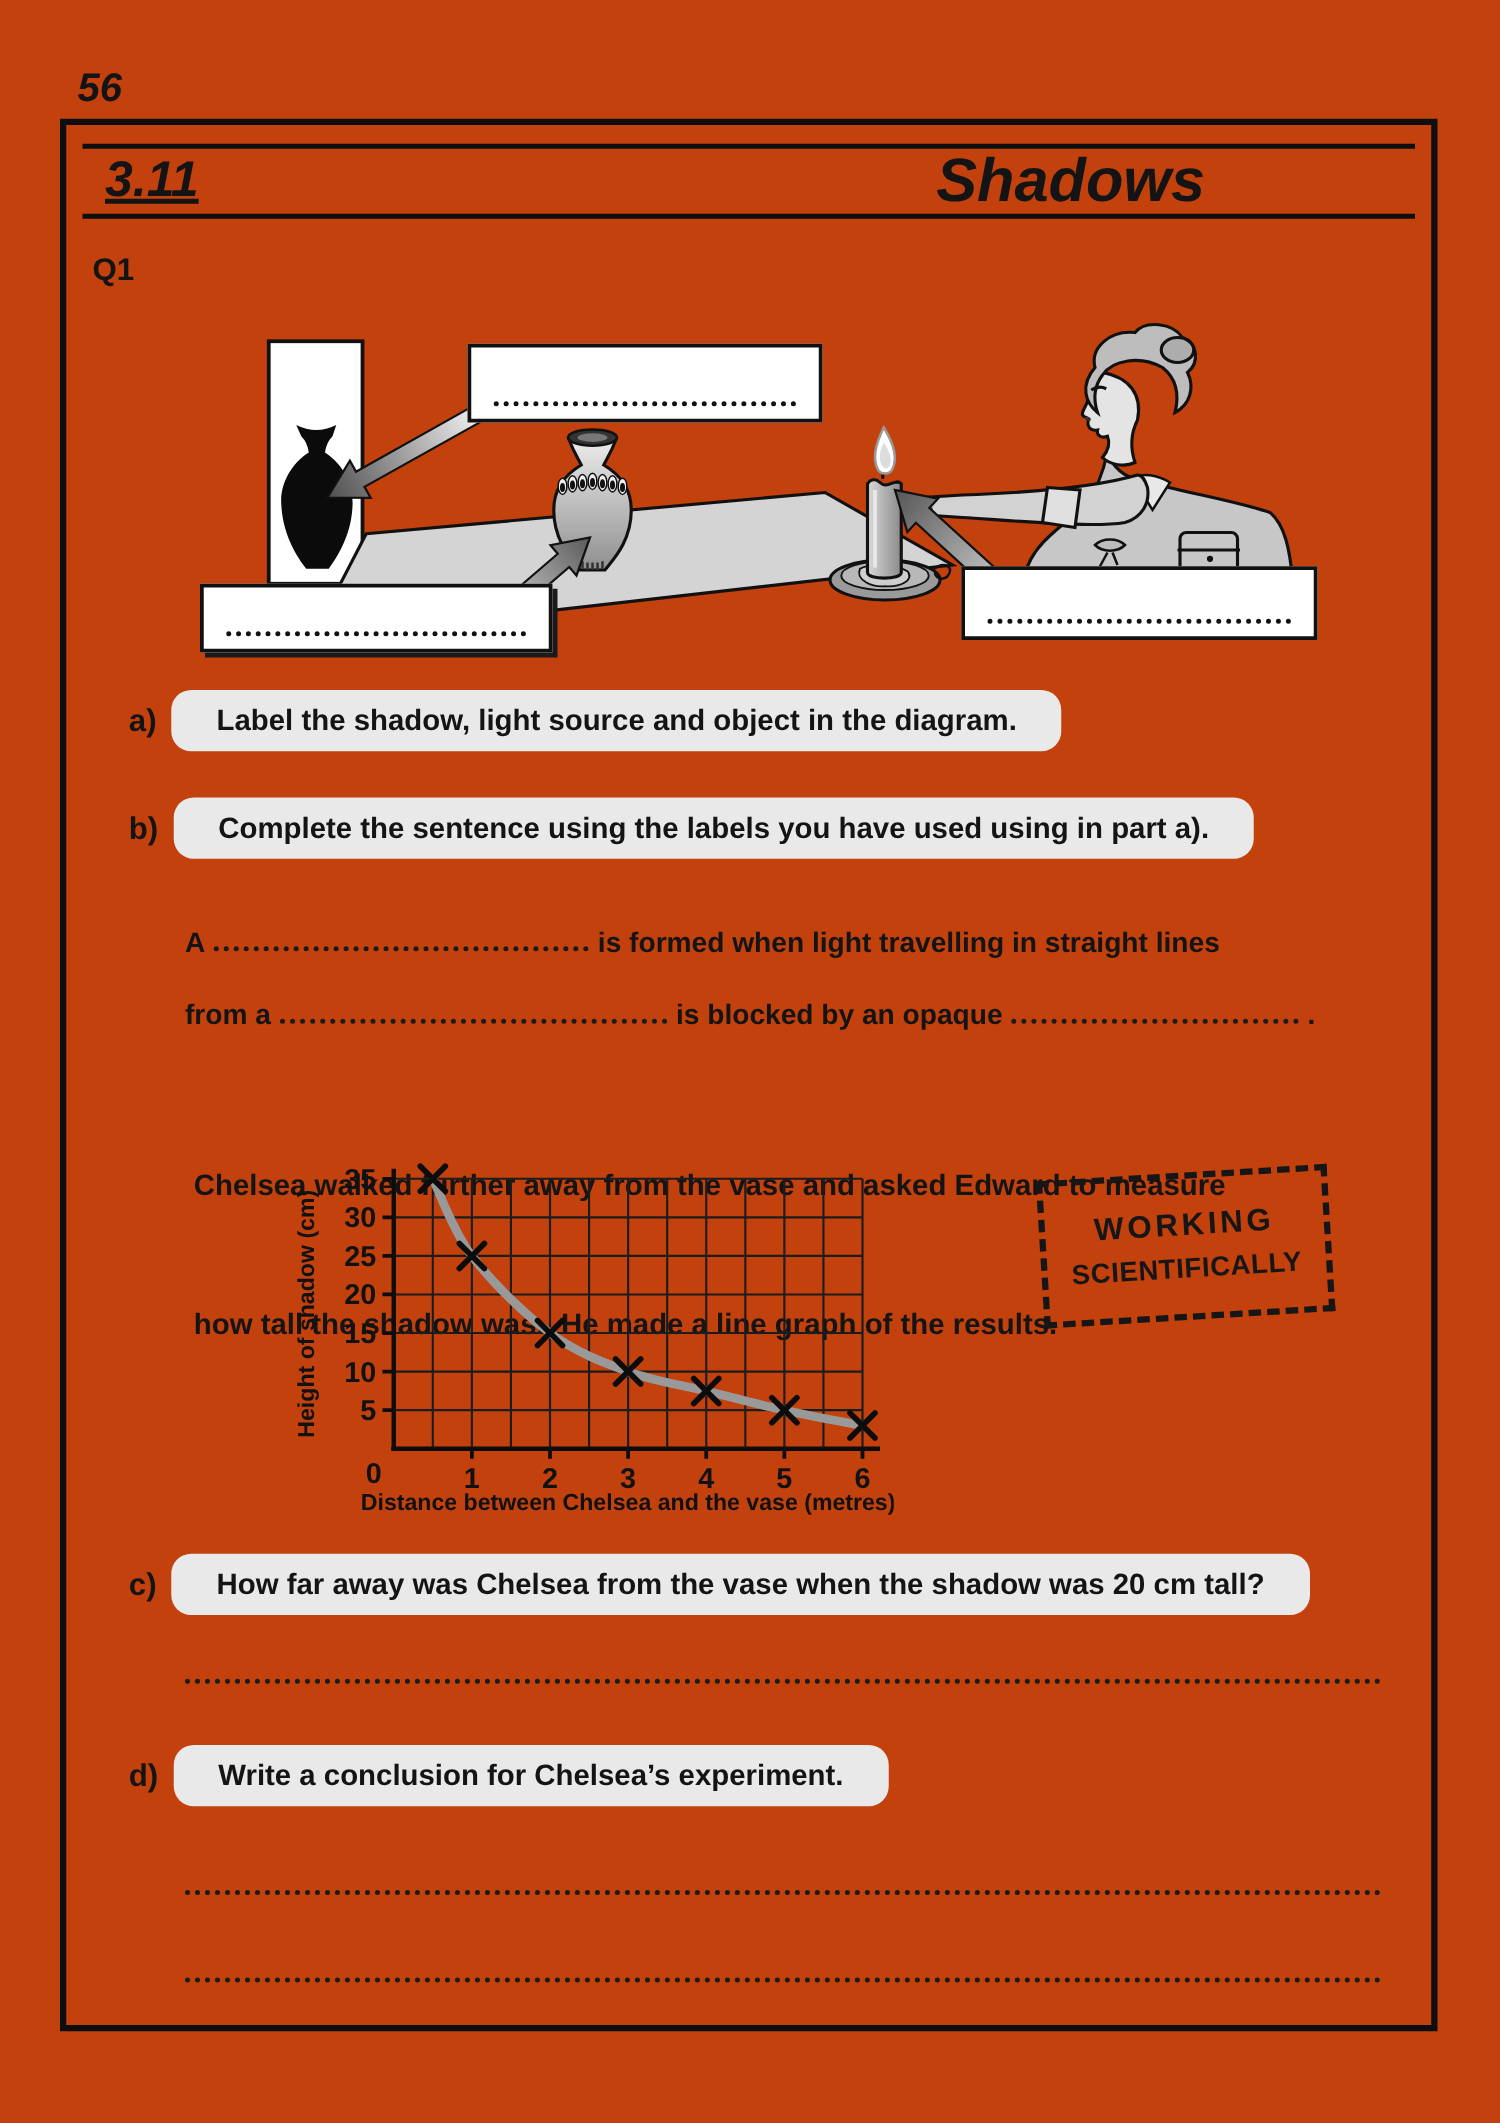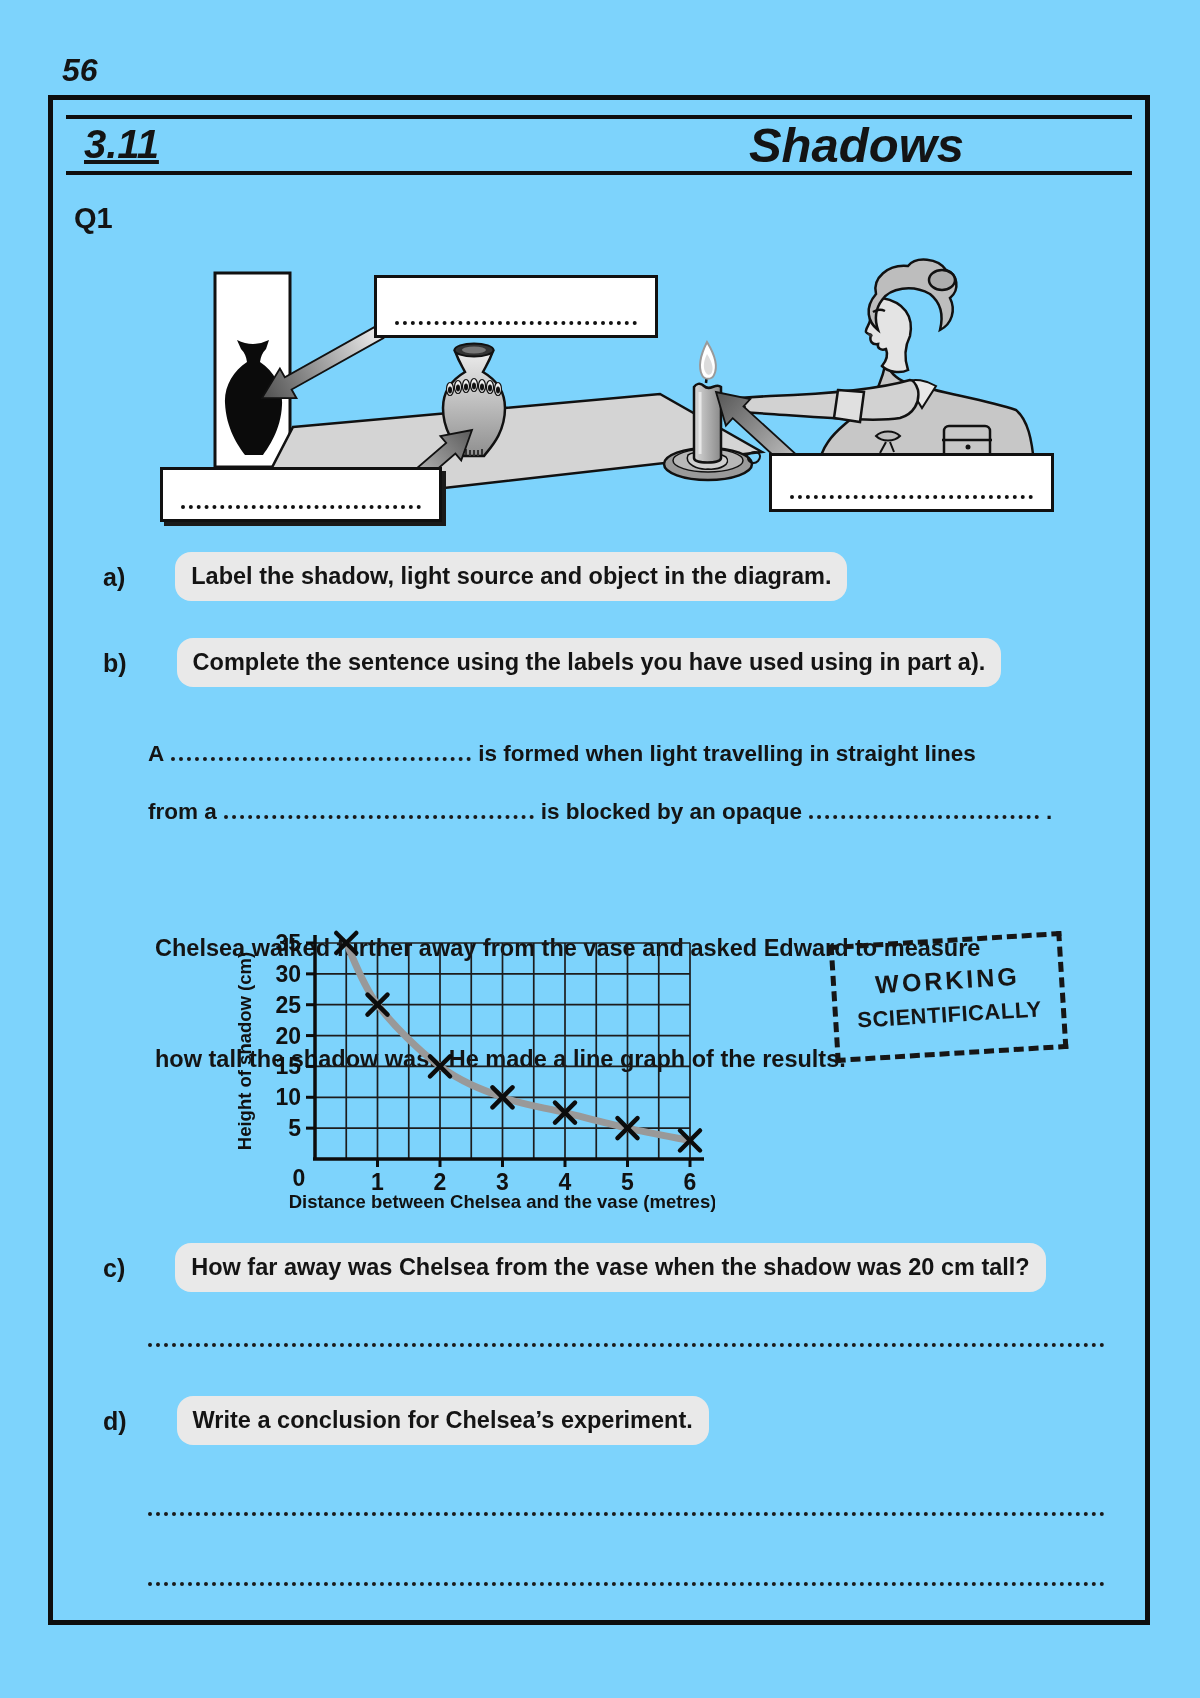--- a/index.html
+++ b/index.html
@@ -1,46 +1,46 @@
 <!DOCTYPE html>
 <html><head>
 <meta charset="utf-8">
 <style>
   html,body{margin:0;padding:0;background:#fff;}
-  .page{position:relative;width:1200px;height:1698px;background:#7dd3fc;
+  .page{position:relative;width:1200px;height:1698px;background:#c2410c;
         font-family:"Liberation Sans",sans-serif;color:#141414;overflow:hidden;}
 
   .page-number{position:absolute;left:62px;top:52px;font-size:32px;font-weight:700;font-style:italic;}
 
   .sheet-border{position:absolute;left:48px;top:95px;width:1102px;height:1530px;
                 border:5px solid #0e0e0e;box-sizing:border-box;}
 
   .rule{position:absolute;left:66px;width:1066px;height:4px;background:#0e0e0e;}
   .rule-top{top:115px;}
   .rule-bottom{top:171px;}
   .section-number{position:absolute;left:84px;top:122px;font-size:40px;font-weight:700;font-style:italic;text-decoration:underline;}
   .sheet-title{position:absolute;left:0;top:117px;width:964px;text-align:right;
                font-size:49px;font-weight:700;font-style:italic;margin:0;}
 
-  .q1-label{position:absolute;left:74px;top:202px;font-size:29px;font-weight:700;}
+  .q1-label{position:absolute;left:74px;top:202px;font-size:25px;font-weight:700;}
   .q1-text{position:absolute;left:148px;top:203px;font-size:23.5px;font-weight:700;white-space:pre-wrap;}
 
   #diagram{position:absolute;left:70px;top:250px;width:1060px;height:290px;}
   #diagram svg{position:absolute;left:0;top:0;}
 
   .label-box{position:absolute;background:#ffffff;border:3px solid #111;box-sizing:border-box;}
   .label-box .dots{position:absolute;left:18px;right:18px;bottom:10px;border-bottom:4px dotted #111;}
   .label-box-top{left:374px;top:275px;width:284px;height:63px;}
   .label-box-bottom-left{left:160px;top:467px;width:282px;height:55px;box-shadow:4px 4px 0 #1a1a1a;}
   .label-box-bottom-right{left:769px;top:453px;width:285px;height:59px;}
 
   .part{position:absolute;display:flex;align-items:flex-start;gap:12px;}
   .part-label{font-size:25px;font-weight:700;padding-top:11px;}
-  .bubble{display:inline-block;background:#e9e9e9;border-radius:16px;padding:11px 16px;
-          font-size:23.5px;font-weight:700;white-space:pre-wrap;margin-left:38px;}
+  .bubble{display:inline-block;background:#e9e9e9;border-radius:16px;padding:11px 36px;
+          font-size:23.5px;font-weight:700;white-space:pre-wrap;}
   #part-a{left:103px;top:552px;}
   #part-b{left:103px;top:638px;}
   #part-c{left:103px;top:1243px;}
   #part-d{left:103px;top:1396px;}
 
   .fill-line{position:absolute;left:148px;font-size:22.5px;font-weight:700;white-space:nowrap;}
   #fill-line-1{top:736px;}
   #fill-line-2{top:794px;}
   .blank{display:inline-block;border-bottom:4px dotted #1a1a1a;height:0.95em;margin:0 7px;vertical-align:baseline;}
   .blank-1{width:300px;}

